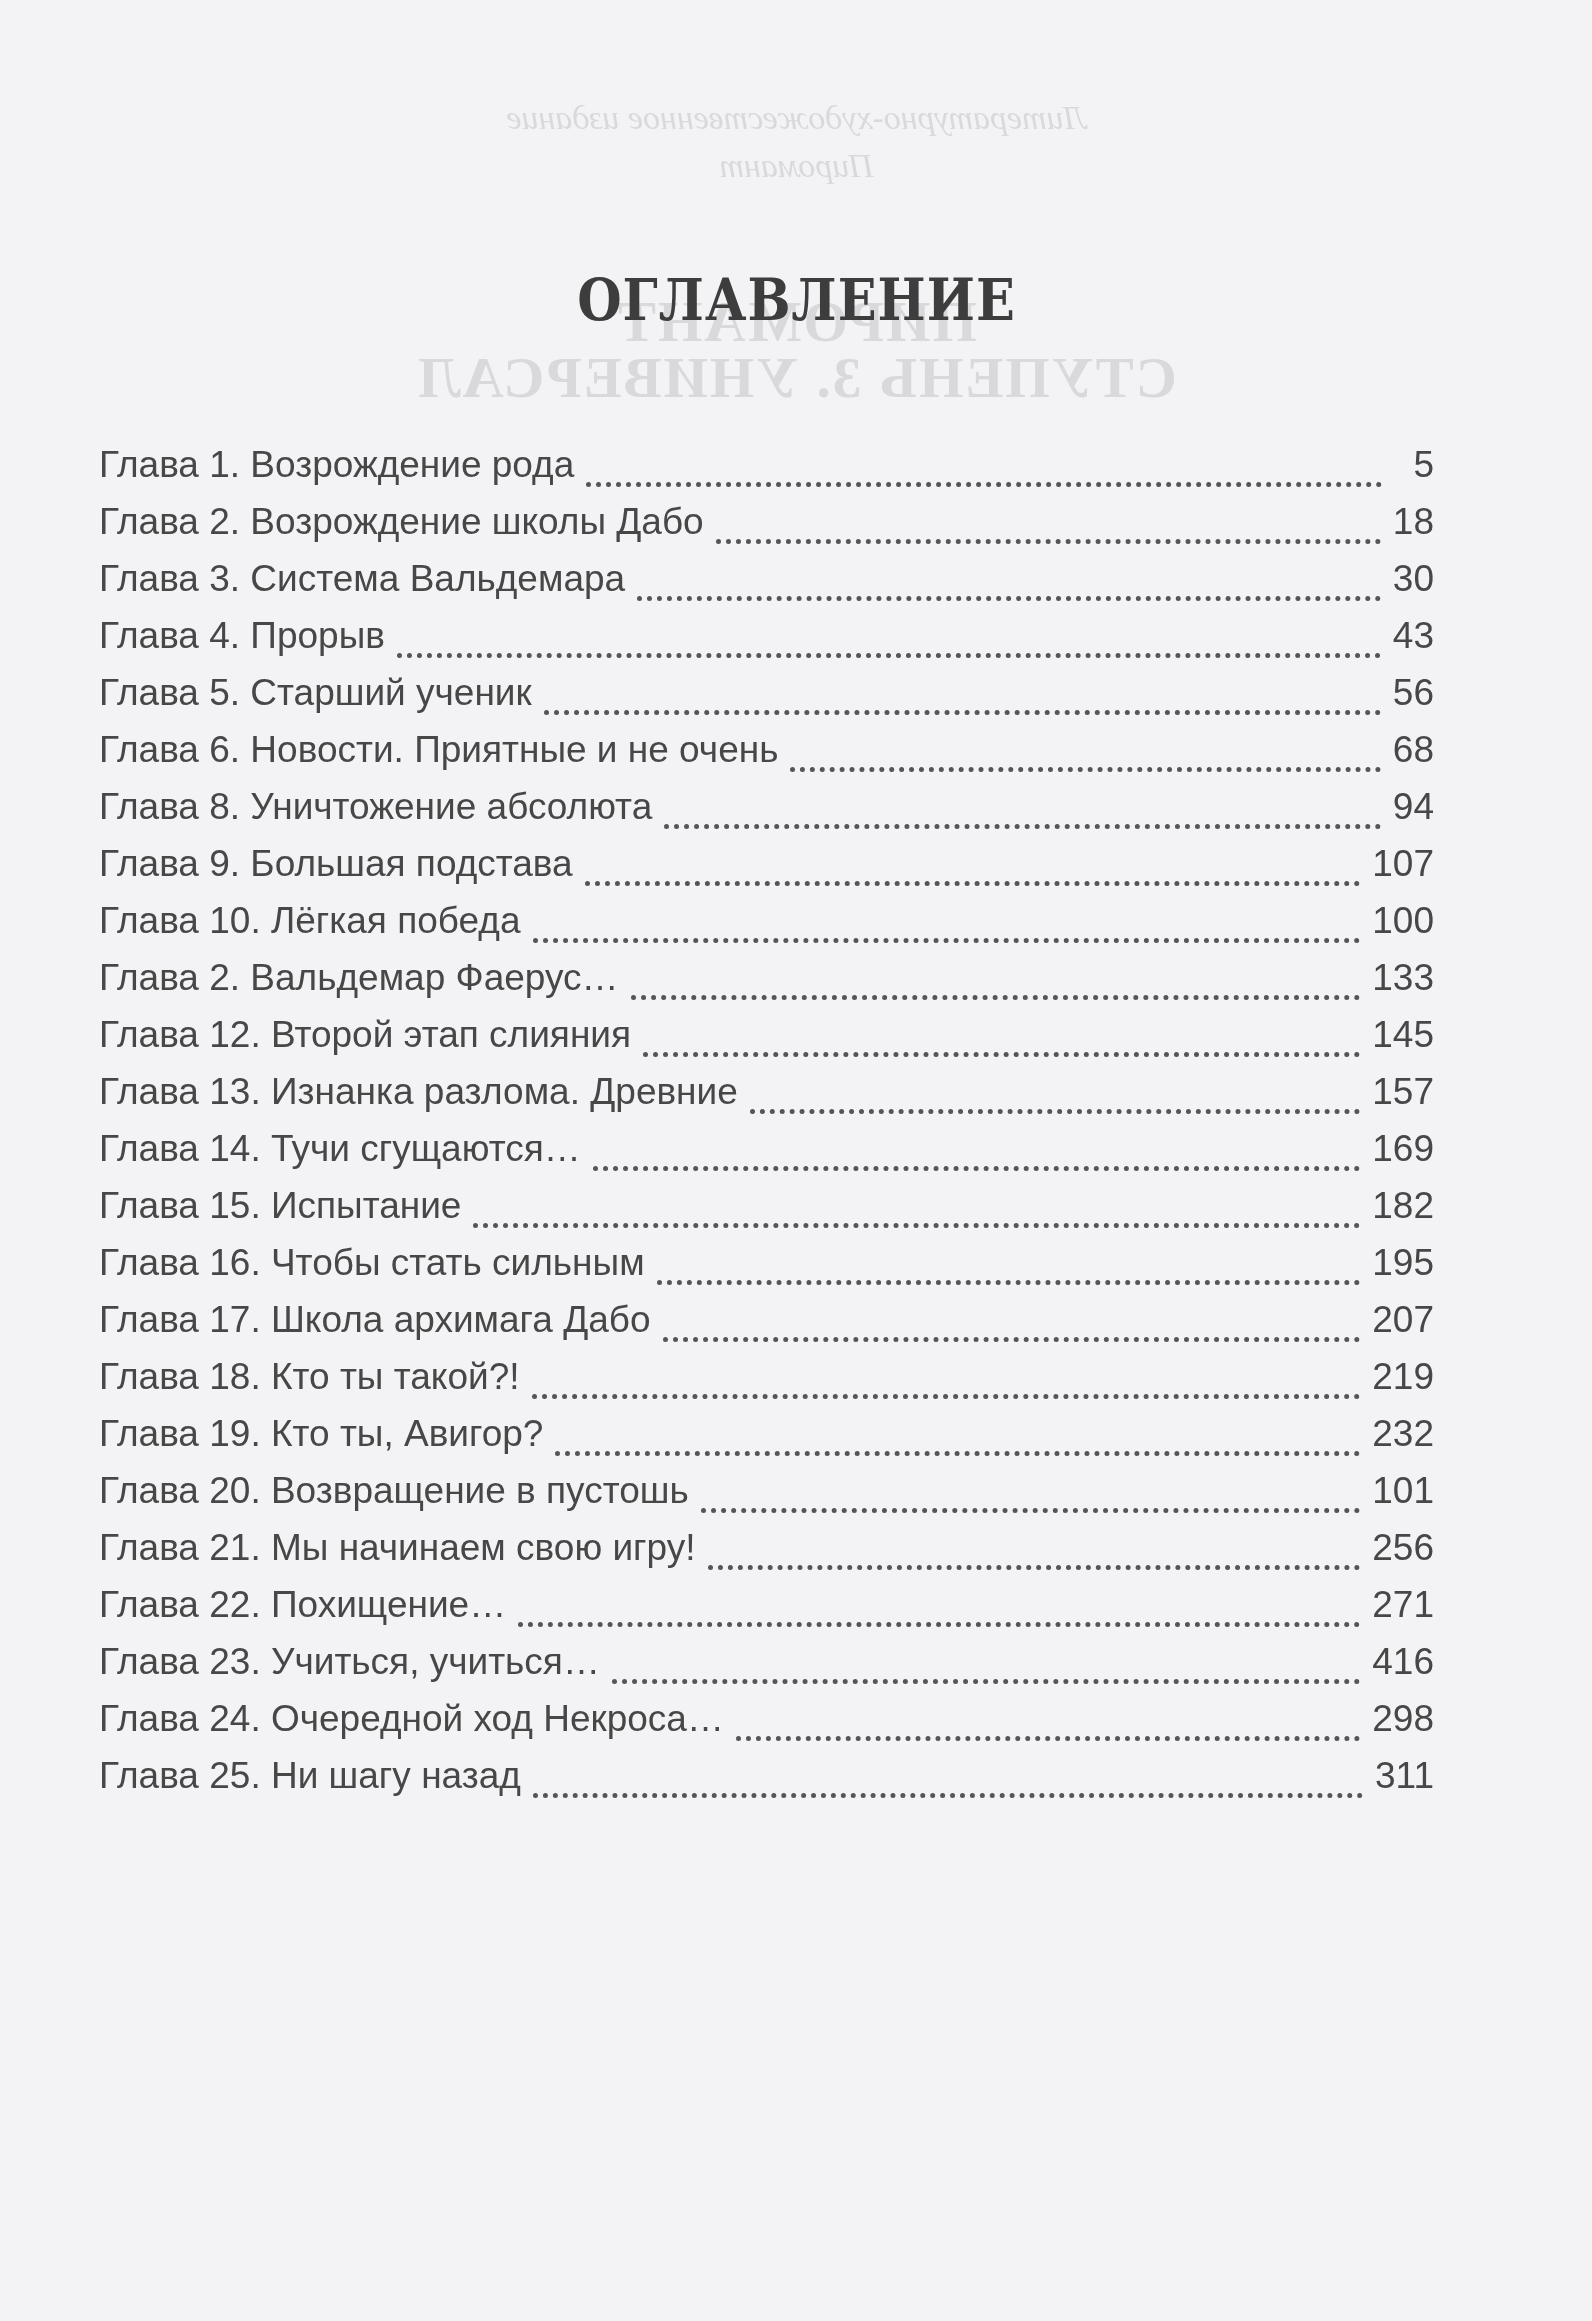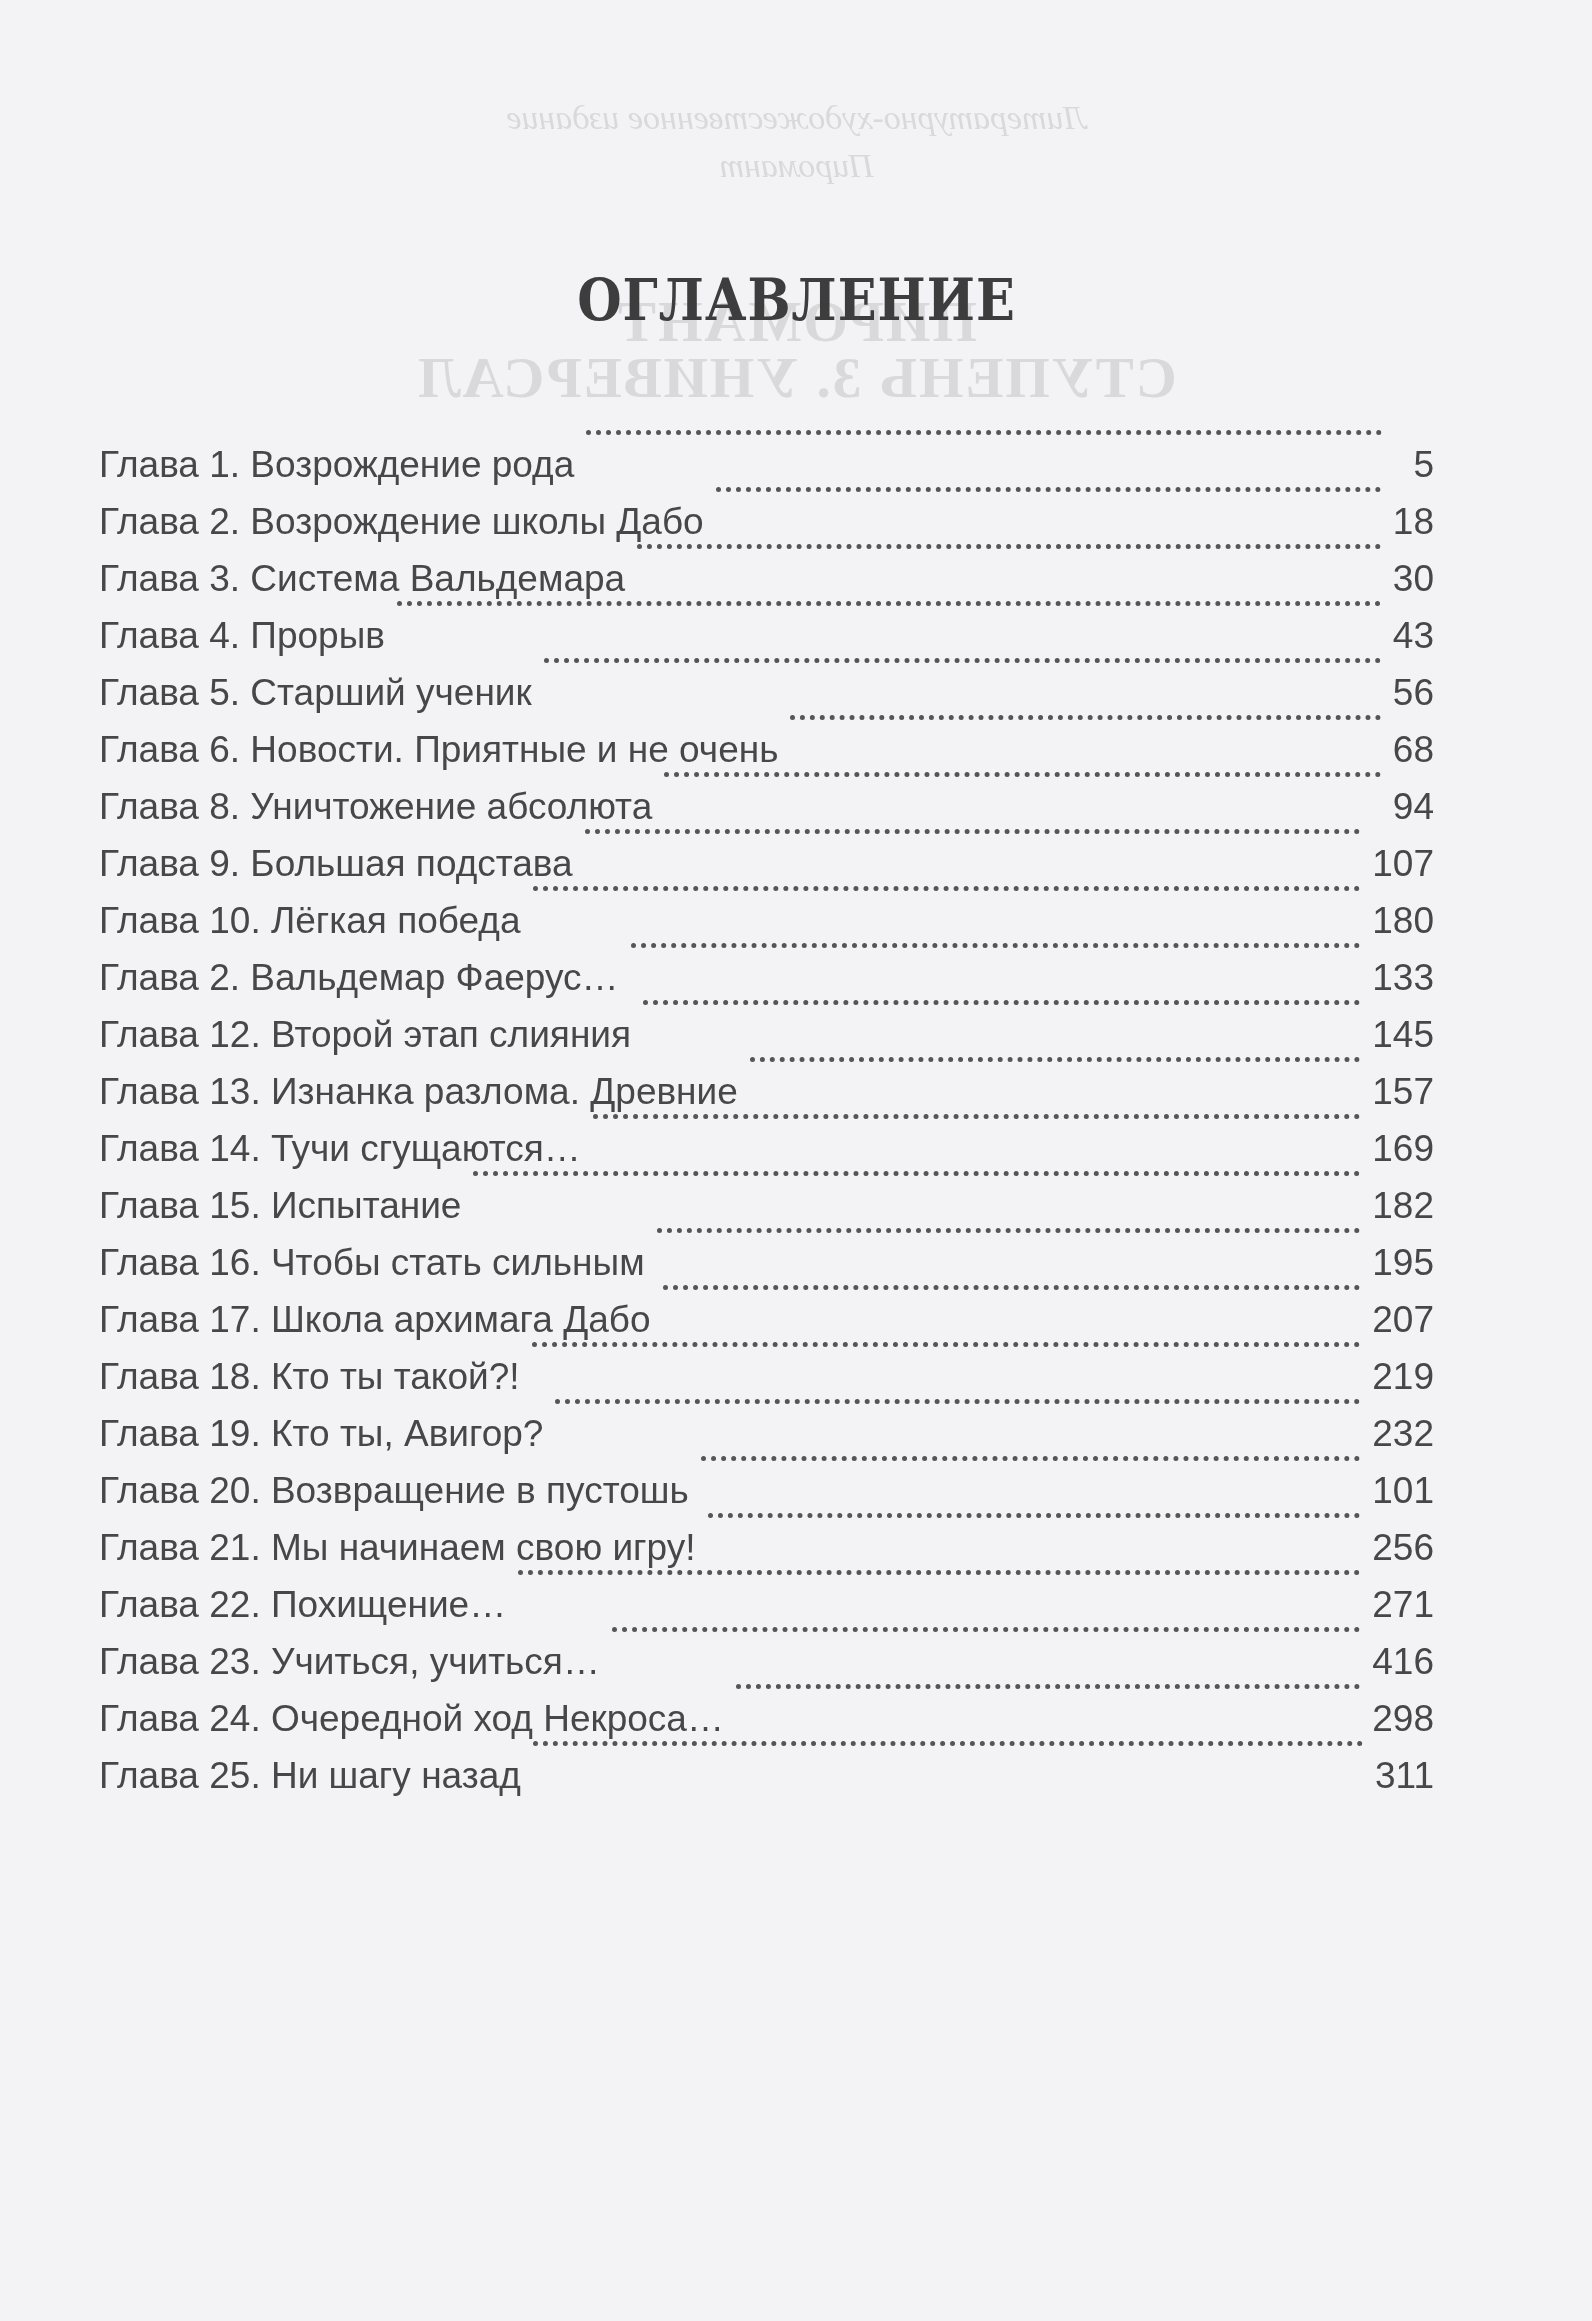--- a/index.html
+++ b/index.html
@@ -24,21 +24,21 @@
     text-align: center;
     font-family: "DejaVu Serif", "Liberation Serif", serif;
     font-weight: bold; font-size: 51px; letter-spacing: 1px;
     color: #3d3d3d; transform: scaleY(1.12);
   }
   .toc {
     position: absolute; top: 436px; left: 99px; width: 1335px;
     margin: 0; padding: 0; list-style: none;
   }
   .toc-row {
-    display: flex; align-items: flex-start;
+    display: flex; align-items: flex-end;
     height: 57px; font-size: 37px; line-height: 57px;
     white-space: nowrap;
   }
   .toc-row .label { flex: none; transform-origin: left center; }
   .toc-row .dots {
     flex: 1 1 auto; margin: 0 12px; overflow: hidden;
     border-bottom: 5px dotted #555; height: 0; position: relative; top: -6px;
   }
   .toc-row .page { flex: none; text-align: right; min-width: 40px; }
 </style>
@@ -89,21 +89,21 @@
       <span class="page">94</span>
     </li>
   <li class="toc-row">
       <span class="label">Глава 9. Большая подстава</span>
       <span class="dots"></span>
       <span class="page">107</span>
     </li>
   <li class="toc-row">
       <span class="label">Глава 10. Лёгкая победа</span>
       <span class="dots"></span>
-      <span class="page">180</span>
+      <span class="page">100</span>
     </li>
   <li class="toc-row">
       <span class="label">Глава 2. Вальдемар Фаерус…</span>
       <span class="dots"></span>
       <span class="page">133</span>
     </li>
   <li class="toc-row">
       <span class="label">Глава 12. Второй этап слияния</span>
       <span class="dots"></span>
       <span class="page">145</span>

